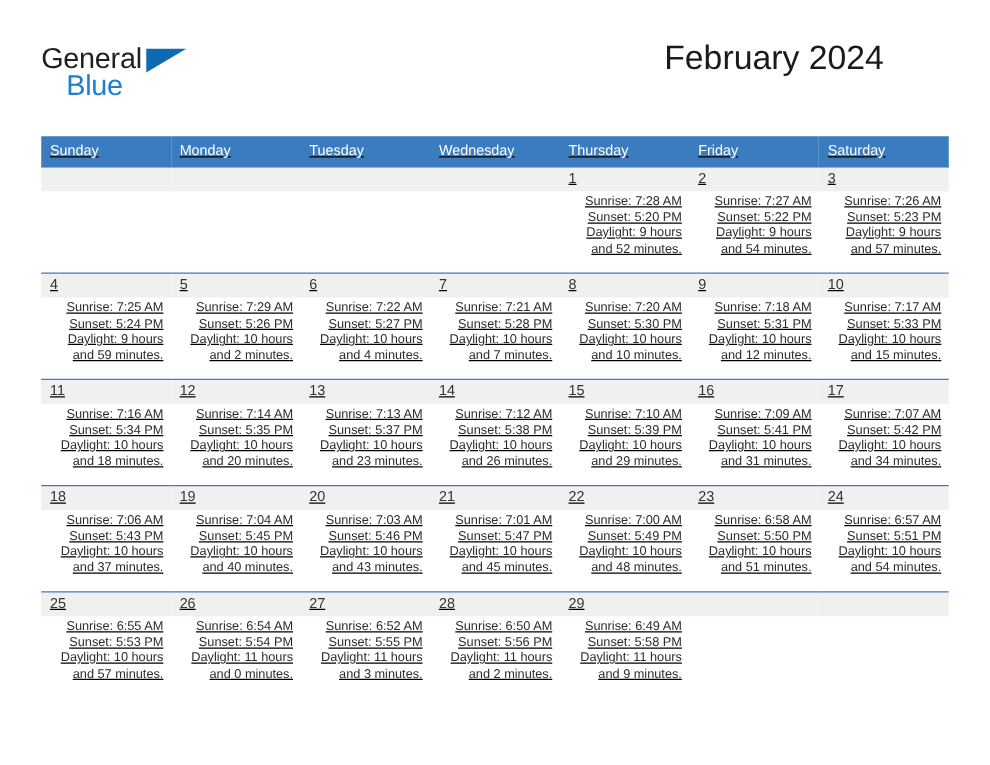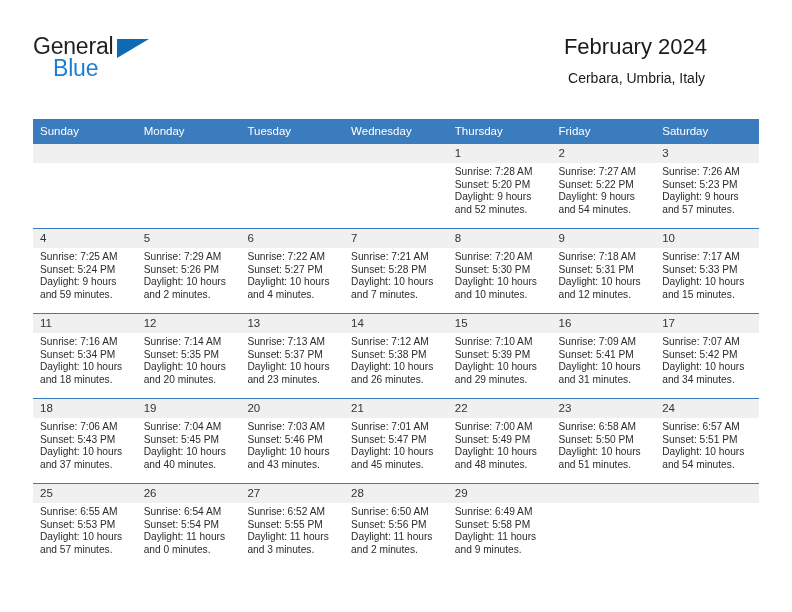--- a/index.html
+++ b/index.html
@@ -60,41 +60,42 @@
     color: #1b7fd4;
     letter-spacing: -0.2px;
   }
   .titles {
     position: absolute;
     right: 0;
     top: 0;
     text-align: right;
   }
   .cal-title {
-    font-size: 22px;
+    font-size: 27px;
     line-height: 33px;
     color: #1a1a1a;
     font-weight: normal;
     margin: 0;
   }
   .cal-sub {
     font-size: 14px;
     line-height: 20px;
     color: #1a1a1a;
     margin: 5px 2px 0 0;
   }
 
   
   .cal {
     position: absolute;
     left: 33px;
-    top: 119px;
+    top: 109px;
     width: 726px;
     border-collapse: collapse;
     table-layout: fixed;
+    text-decoration: underline;
   }
   .cal th {
     background: #3b7cbf;
     color: #ffffff;
     font-size: 11.5px;
     font-weight: normal;
     text-align: left;
     padding: 5px 0 5px 7px;
     height: 14px;
     border: none;
@@ -114,20 +115,21 @@
     font-size: 11.5px;
     line-height: 15px;
     padding: 2px 0 2px 7px;
     height: 15px;
   }
   .dayinfo {
     padding: 3px 6px 0 7px;
     font-size: 10.2px;
     line-height: 12.6px;
     color: #2b2b2b;
+    text-align: right;
   }
   .dayinfo div {
     white-space: nowrap;
   }
 </style>
 </head>
 <body>
 
 <div class="page">
 
@@ -136,21 +138,20 @@
     <div class="brand">
       <div class="brand-line1">
         <span>General</span>
         <span class="brand-tri"></span>
       </div>
       <div class="brand-line2">Blue</div>
     </div>
 
     <div class="titles">
       <h1 class="cal-title">February 2024</h1>
-      <div class="cal-sub">Cerbara, Umbria, Italy</div>
     </div>
 
   </div>
 
   <table class="cal">
     <thead>
       <tr>
         <th>Sunday</th>
         <th>Monday</th>
         <th>Tuesday</th>

